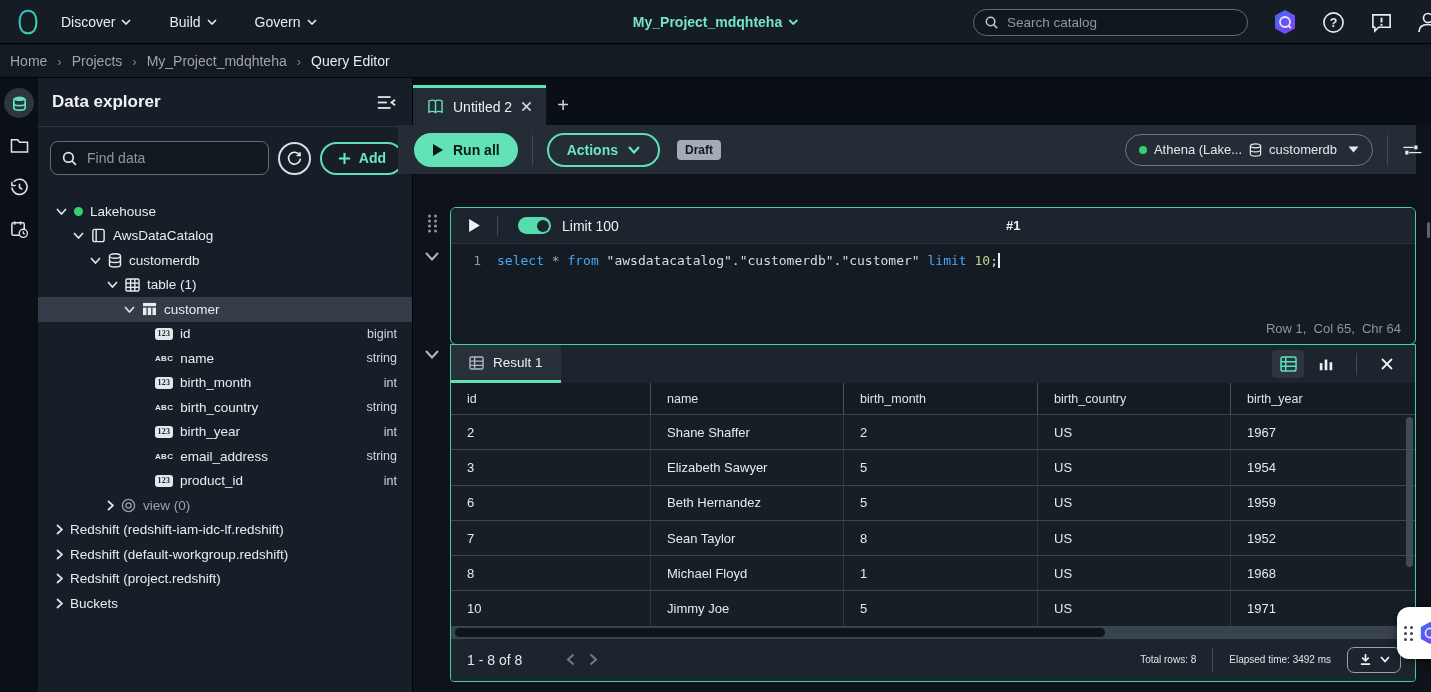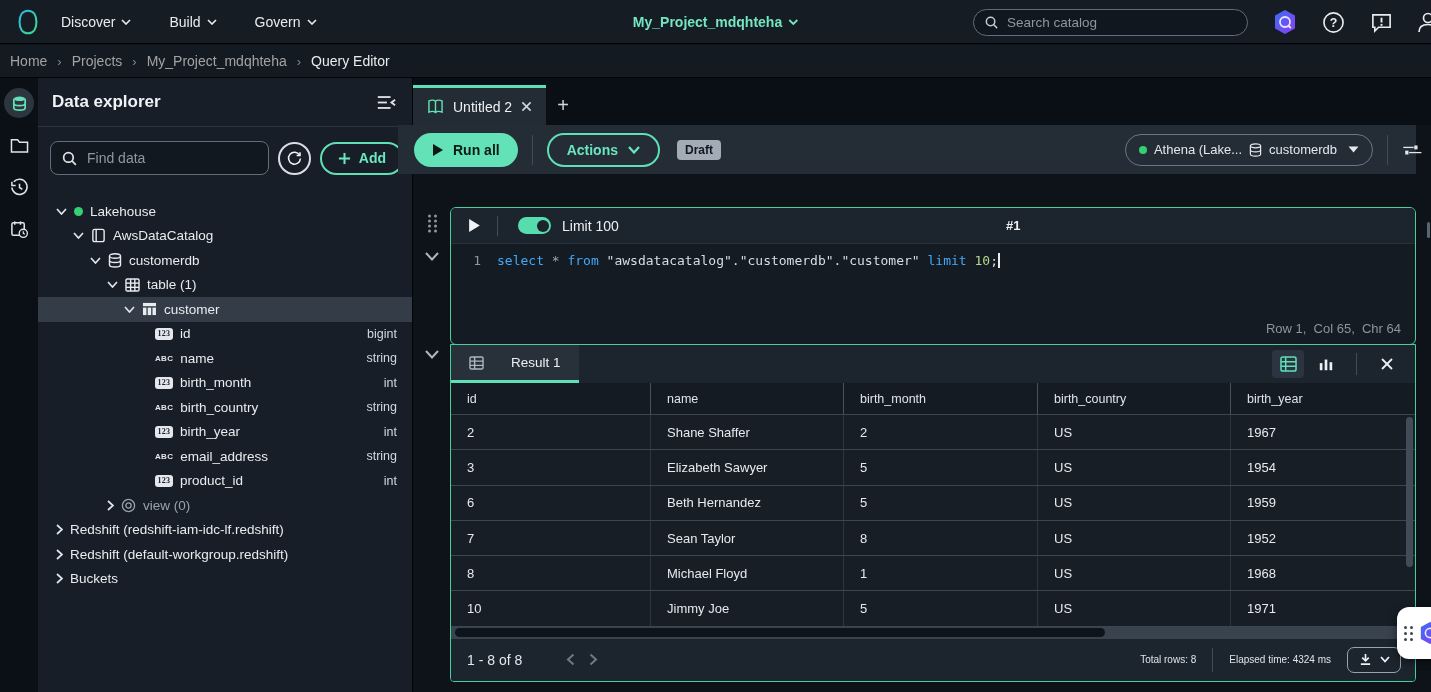--- a/index.html
+++ b/index.html
@@ -113,21 +113,21 @@
   .tok-string { color:#d6dde3; }
   .tok-number { color:#b8d68f; }
   .tok-plain { color:#d6dde3; }
   .cursor { display:inline-block; width:2px; height:15px; background:#e8ecef; vertical-align:-3px; }
   .cell-status { flex:0 0 auto; text-align:right; padding:0 14px 8px 0; color:#8b95a1; font-size:13px; white-space:pre; }
 
   
   .results { position:absolute; left:450px; top:344px; width:966px; height:338px; border:1px solid #47cf9e;
     border-radius:0 0 4px 4px; background:#141b23; display:flex; flex-direction:column; overflow:hidden; }
   .res-tabs { height:38px; background:#1c242d; display:flex; align-items:stretch; flex:0 0 auto; position:relative; }
-  .res-tab { display:flex; align-items:center; gap:27px; padding:0 18px; background:#28303a;
+  .res-tab { display:flex; align-items:center; gap:9px; padding:0 18px; background:#28303a;
     border-bottom:3px solid #5fe0b5; color:#eef1f4; font-size:13.5px; cursor:pointer; }
   .res-actions { margin-left:auto; display:flex; align-items:center; gap:6px; padding-right:12px; }
   .icon-btn { width:32px; height:28px; display:flex; align-items:center; justify-content:center; border-radius:4px; cursor:pointer; }
   .icon-btn.active { background:#2b3440; }
   .res-div { width:1px; height:22px; background:#424c57; margin:0 8px; }
 
   .grid-head, .grid-row { display:grid; grid-template-columns:200px 193px 194px 193px 1fr; }
   .grid-head { height:32px; background:#141b23; flex:0 0 auto; border-bottom:1px solid #3b4650; }
   .gh-cell { display:flex; align-items:center; padding-left:16px; font-size:12.5px; color:#dfe4e9;
     border-right:1px solid #48525c; }
@@ -466,20 +466,28 @@
           </svg>
         </span>
         <span class="tlabel">Redshift (default-workgroup.redshift)</span>
       </div>
       <div class="tree-row" style="padding-left: 18px;">
         <span class="ic ">
           <svg width="7" height="11" viewBox="0 0 7 11">
             <path d="M1 1 L6 5.5 L1 10" fill="none" stroke="#dfe4e9" stroke-width="1.7"></path>
           </svg>
         </span>
+        <span class="tlabel">Redshift (project.redshift)</span>
+      </div>
+      <div class="tree-row" style="padding-left: 18px;">
+        <span class="ic ">
+          <svg width="7" height="11" viewBox="0 0 7 11">
+            <path d="M1 1 L6 5.5 L1 10" fill="none" stroke="#dfe4e9" stroke-width="1.7"></path>
+          </svg>
+        </span>
         <span class="tlabel">Buckets</span>
       </div>
     </div>
 </div>
 
 <div class="main-bg"></div>
 
 <div class="tabbar">
   <div class="qtab">
     <span class="ic">
@@ -689,21 +697,21 @@
         </span>
       <span class="pg-arrow ic">
           <svg width="9" height="13" viewBox="0 0 9 13">
             <path d="M1.5 1.5 L7 6.5 L1.5 11.5" fill="none" stroke="#6f7a87" stroke-width="2"></path>
           </svg>
         </span>
     </span>
     <span class="foot-right">
       <span class="foot-txt">Total rows: 8</span>
       <span class="foot-div"></span>
-      <span class="foot-txt">Elapsed time: 4324 ms</span>
+      <span class="foot-txt">Elapsed time: 3492 ms</span>
       <button class="dl-btn">
         <svg width="13" height="13" viewBox="0 0 14 14">
             <path d="M7 1 V8" stroke="#eef1f4" stroke-width="1.8" fill="none"></path>
             <path d="M3.5 5 L7 8.5 L10.5 5" fill="none" stroke="#eef1f4" stroke-width="1.8"></path>
             <line x1="2" y1="12" x2="12" y2="12" stroke="#eef1f4" stroke-width="1.8"></line>
           </svg>
         <svg width="10" height="7" viewBox="0 0 10 7">
             <path d="M1 1 L5 5.5 L9 1" fill="none" stroke="#eef1f4" stroke-width="1.8"></path>
           </svg>
       </button>

